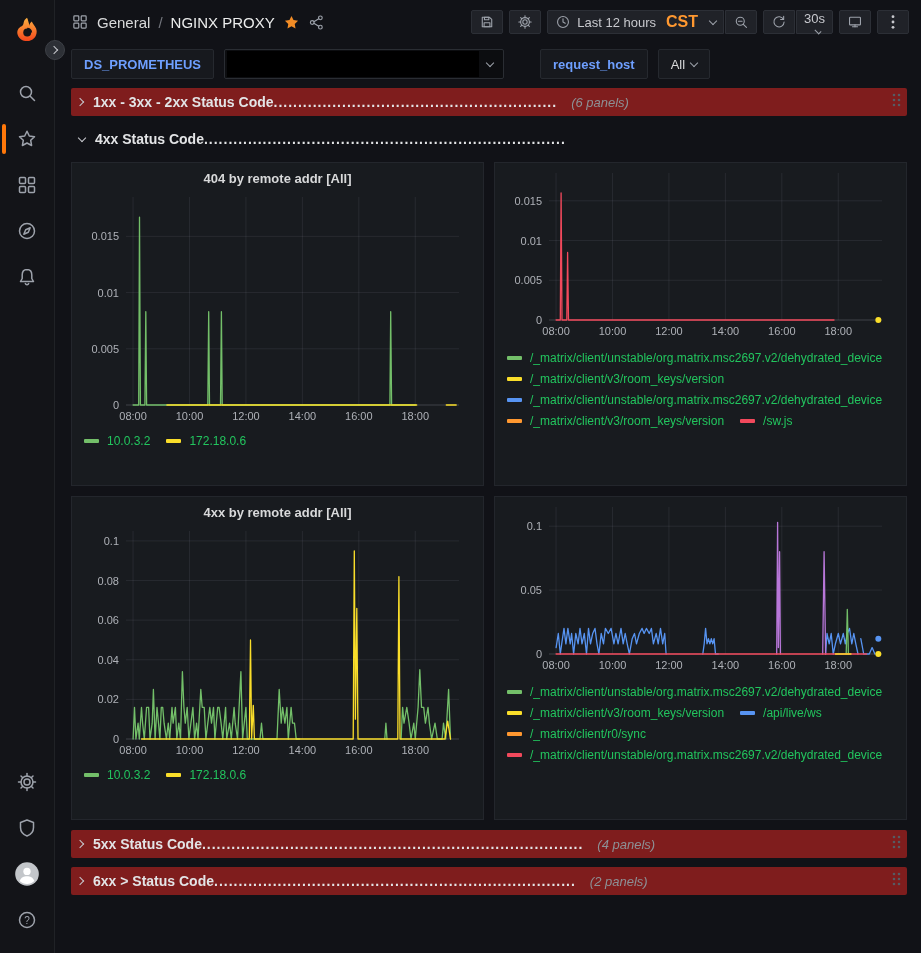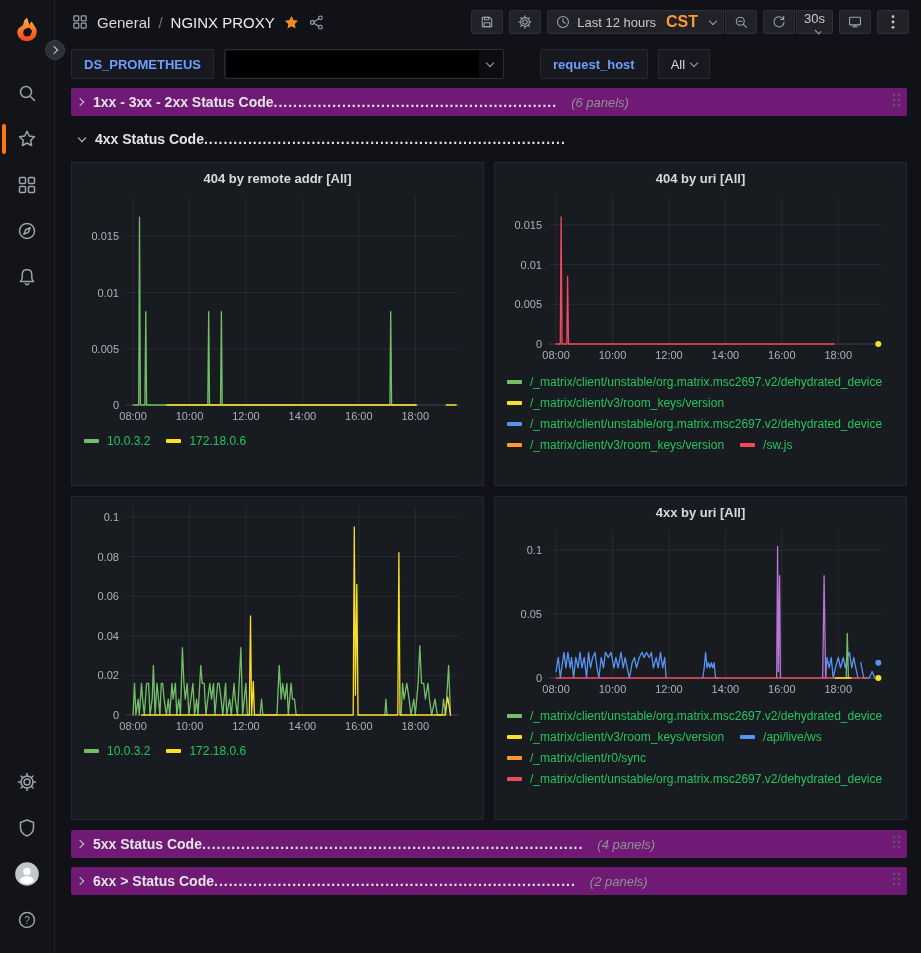--- a/index.html
+++ b/index.html
@@ -65,21 +65,21 @@
   .black-select .redacted { flex: 1; height: 26px; margin: 0 2px; background: #000; }
   .vargap { width: 16px; }
 
   
   .dash { flex: 1; padding: 4px 14px 0 16px; overflow: hidden; }
 
   .rowhead {
     height: 28px; display: flex; align-items: center; padding: 0 10px 0 8px;
     border-radius: 2px; margin-bottom: 9px; position: relative; cursor: pointer;
   }
-  .rowhead.collapsed { background: #701a75; }
+  .rowhead.collapsed { background: #7f1d1d; }
   .rowhead .rtitle { font-size: 14px; font-weight: 700; color: #e3e4e6; margin-left: 10px; white-space: nowrap; overflow: hidden; }
   .rowhead .leader { font-size: 14px; font-weight: 700; color: #e3e4e6; letter-spacing: 1px; overflow: hidden; white-space: nowrap; }
   .rowhead .pcount { font-size: 13px; font-style: italic; color: #8d9095; margin-left: 14px; white-space: nowrap; }
   .drag-handle { position: absolute; right: 6px; top: 50%; transform: translateY(-50%); cursor: grab; }
 
   .panel-grid { display: grid; grid-template-columns: 1fr 1fr; gap: 10px; margin-bottom: 10px; }
   .panel {
     height: 324px; background: #181b1f; border: 1px solid #23262c; border-radius: 0;
     padding: 4px 10px 6px; display: flex; flex-direction: column; overflow: hidden;
   }
@@ -353,21 +353,20 @@
                 <span class="legend-marker" style="background: rgb(115, 191, 105);"></span>
                 <span class="legend-label">10.0.3.2</span>
               </div>
               <div class="legend-item">
                 <span class="legend-marker" style="background: rgb(250, 222, 42);"></span>
                 <span class="legend-label">172.18.0.6</span>
               </div>
             </div>
         </section>
         <section class="panel">
-          <div class="ptitle">404 by uri [All]</div>
           <div class="chart-host chart-short"><svg width="391" height="175" viewBox="0 0 391 175">
                 <line x1="51.05508474576271" y1="6" x2="51.05508474576271" y2="153" stroke="rgba(204,204,220,0.09)" stroke-width="1"></line>
                 <text x="51.05508474576271" y="168" text-anchor="middle" font-size="11" fill="#aeb1b7" font-family="Liberation Sans, sans-serif">08:00</text>
                 <line x1="107.4957627118644" y1="6" x2="107.4957627118644" y2="153" stroke="rgba(204,204,220,0.09)" stroke-width="1"></line>
                 <text x="107.4957627118644" y="168" text-anchor="middle" font-size="11" fill="#aeb1b7" font-family="Liberation Sans, sans-serif">10:00</text>
                 <line x1="163.9364406779661" y1="6" x2="163.9364406779661" y2="153" stroke="rgba(204,204,220,0.09)" stroke-width="1"></line>
                 <text x="163.9364406779661" y="168" text-anchor="middle" font-size="11" fill="#aeb1b7" font-family="Liberation Sans, sans-serif">12:00</text>
                 <line x1="220.37711864406776" y1="6" x2="220.37711864406776" y2="153" stroke="rgba(204,204,220,0.09)" stroke-width="1"></line>
                 <text x="220.37711864406776" y="168" text-anchor="middle" font-size="11" fill="#aeb1b7" font-family="Liberation Sans, sans-serif">14:00</text>
                 <line x1="276.81779661016947" y1="6" x2="276.81779661016947" y2="153" stroke="rgba(204,204,220,0.09)" stroke-width="1"></line>
@@ -405,20 +404,21 @@
               <div class="legend-item">
                 <span class="legend-marker" style="background: rgb(242, 73, 92);"></span>
                 <span class="legend-label">/sw.js</span>
               </div>
             </div>
         </section>
       </div>
 
       <div class="panel-grid">
         <section class="panel">
+          <div class="ptitle">4xx by remote addr [All]</div>
           <div class="chart-host chart-tall"><svg width="391" height="236" viewBox="0 0 391 236">
                 <line x1="51.05508474576271" y1="6" x2="51.05508474576271" y2="214" stroke="rgba(204,204,220,0.09)" stroke-width="1"></line>
                 <text x="51.05508474576271" y="229" text-anchor="middle" font-size="11" fill="#aeb1b7" font-family="Liberation Sans, sans-serif">08:00</text>
                 <line x1="107.4957627118644" y1="6" x2="107.4957627118644" y2="214" stroke="rgba(204,204,220,0.09)" stroke-width="1"></line>
                 <text x="107.4957627118644" y="229" text-anchor="middle" font-size="11" fill="#aeb1b7" font-family="Liberation Sans, sans-serif">10:00</text>
                 <line x1="163.9364406779661" y1="6" x2="163.9364406779661" y2="214" stroke="rgba(204,204,220,0.09)" stroke-width="1"></line>
                 <text x="163.9364406779661" y="229" text-anchor="middle" font-size="11" fill="#aeb1b7" font-family="Liberation Sans, sans-serif">12:00</text>
                 <line x1="220.37711864406776" y1="6" x2="220.37711864406776" y2="214" stroke="rgba(204,204,220,0.09)" stroke-width="1"></line>
                 <text x="220.37711864406776" y="229" text-anchor="middle" font-size="11" fill="#aeb1b7" font-family="Liberation Sans, sans-serif">14:00</text>
                 <line x1="276.81779661016947" y1="6" x2="276.81779661016947" y2="214" stroke="rgba(204,204,220,0.09)" stroke-width="1"></line>
@@ -447,21 +447,20 @@
                 <span class="legend-marker" style="background: rgb(115, 191, 105);"></span>
                 <span class="legend-label">10.0.3.2</span>
               </div>
               <div class="legend-item">
                 <span class="legend-marker" style="background: rgb(250, 222, 42);"></span>
                 <span class="legend-label">172.18.0.6</span>
               </div>
             </div>
         </section>
         <section class="panel">
-          <div class="ptitle">4xx by uri [All]</div>
           <div class="chart-host chart-short"><svg width="391" height="175" viewBox="0 0 391 175">
                 <line x1="51.05508474576271" y1="6" x2="51.05508474576271" y2="153" stroke="rgba(204,204,220,0.09)" stroke-width="1"></line>
                 <text x="51.05508474576271" y="168" text-anchor="middle" font-size="11" fill="#aeb1b7" font-family="Liberation Sans, sans-serif">08:00</text>
                 <line x1="107.4957627118644" y1="6" x2="107.4957627118644" y2="153" stroke="rgba(204,204,220,0.09)" stroke-width="1"></line>
                 <text x="107.4957627118644" y="168" text-anchor="middle" font-size="11" fill="#aeb1b7" font-family="Liberation Sans, sans-serif">10:00</text>
                 <line x1="163.9364406779661" y1="6" x2="163.9364406779661" y2="153" stroke="rgba(204,204,220,0.09)" stroke-width="1"></line>
                 <text x="163.9364406779661" y="168" text-anchor="middle" font-size="11" fill="#aeb1b7" font-family="Liberation Sans, sans-serif">12:00</text>
                 <line x1="220.37711864406776" y1="6" x2="220.37711864406776" y2="153" stroke="rgba(204,204,220,0.09)" stroke-width="1"></line>
                 <text x="220.37711864406776" y="168" text-anchor="middle" font-size="11" fill="#aeb1b7" font-family="Liberation Sans, sans-serif">14:00</text>
                 <line x1="276.81779661016947" y1="6" x2="276.81779661016947" y2="153" stroke="rgba(204,204,220,0.09)" stroke-width="1"></line>

